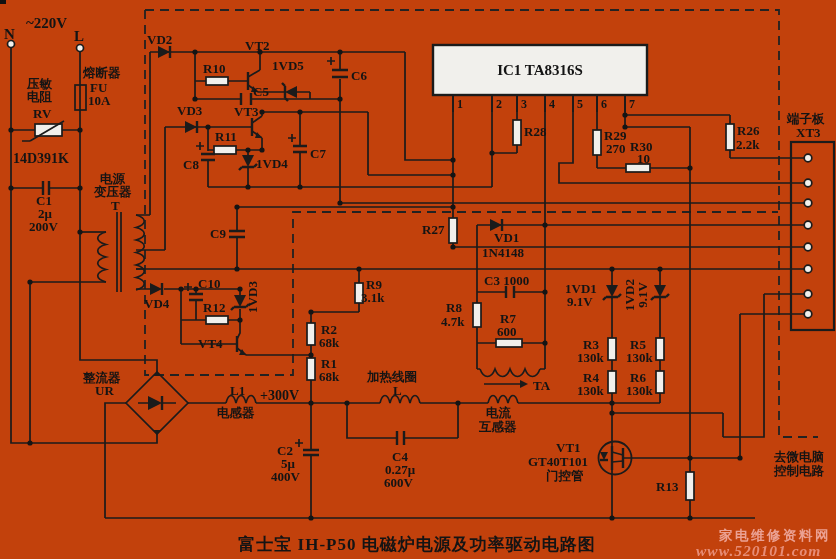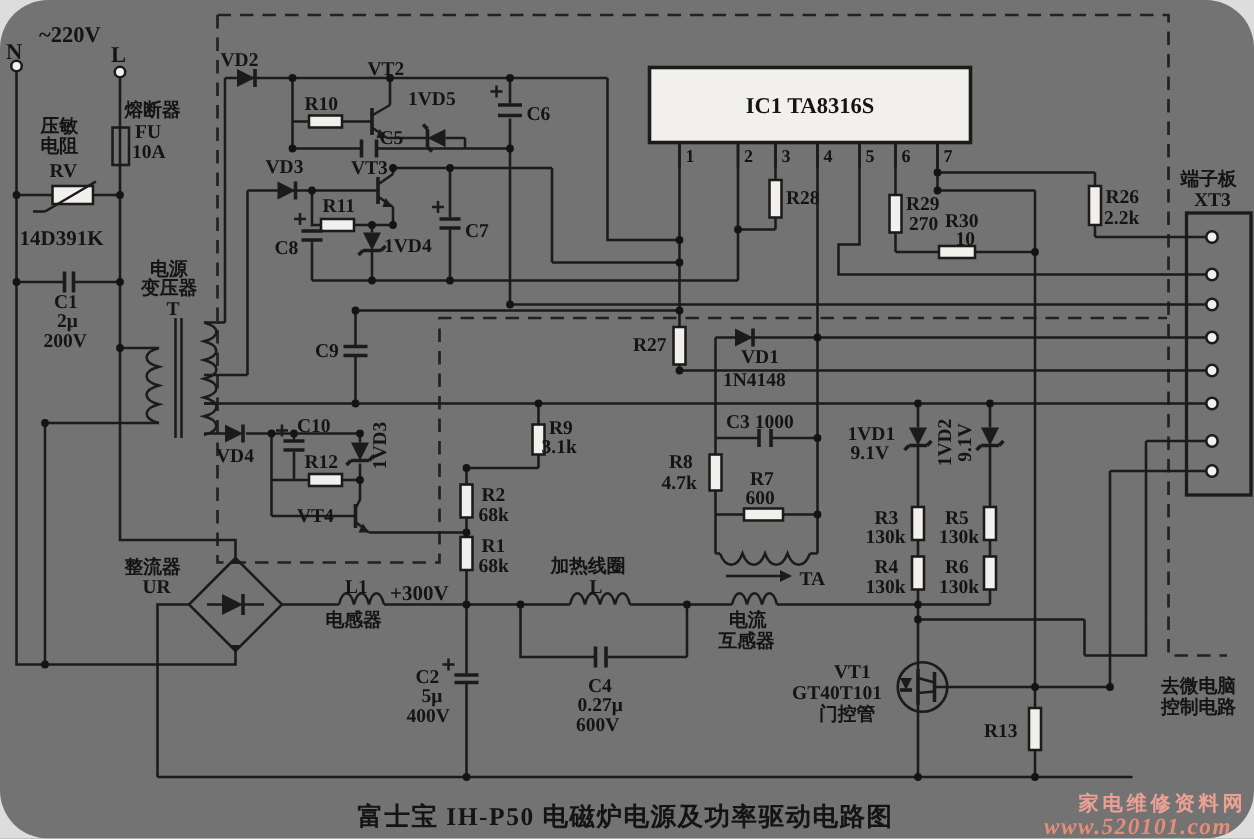--- a/index.html
+++ b/index.html
@@ -1,17 +1,17 @@
 <!DOCTYPE html>
 <html><head>
 <meta charset="utf-8">
 <style>
   html,body{margin:0;padding:0;background:#ddd;}
-  #stage{position:relative;width:836px;height:559px;background:#737373;overflow:hidden;
-         font-family:"Liberation Serif","DejaVu Serif",serif;border-radius:32px;}
+  #stage{position:relative;width:836px;height:559px;background:#c2410c;overflow:hidden;
+         font-family:"Liberation Serif","DejaVu Serif",serif;}
   svg{position:absolute;left:0;top:0;}
   svg text{font-family:"Liberation Serif","DejaVu Serif",serif;font-weight:bold;fill:#141414;}
   .cn{font-size:12.5px;}
   .ref{font-size:13px;}
   .big{font-size:15px;}
   .md{font-size:14px;}
   .sm{font-size:12px;}
   .cap{font-size:17px;letter-spacing:1px;}
   .wm1{font-size:13.5px;letter-spacing:2.5px;}
   .wm2{font-size:15.5px;font-style:italic;letter-spacing:1px;}

